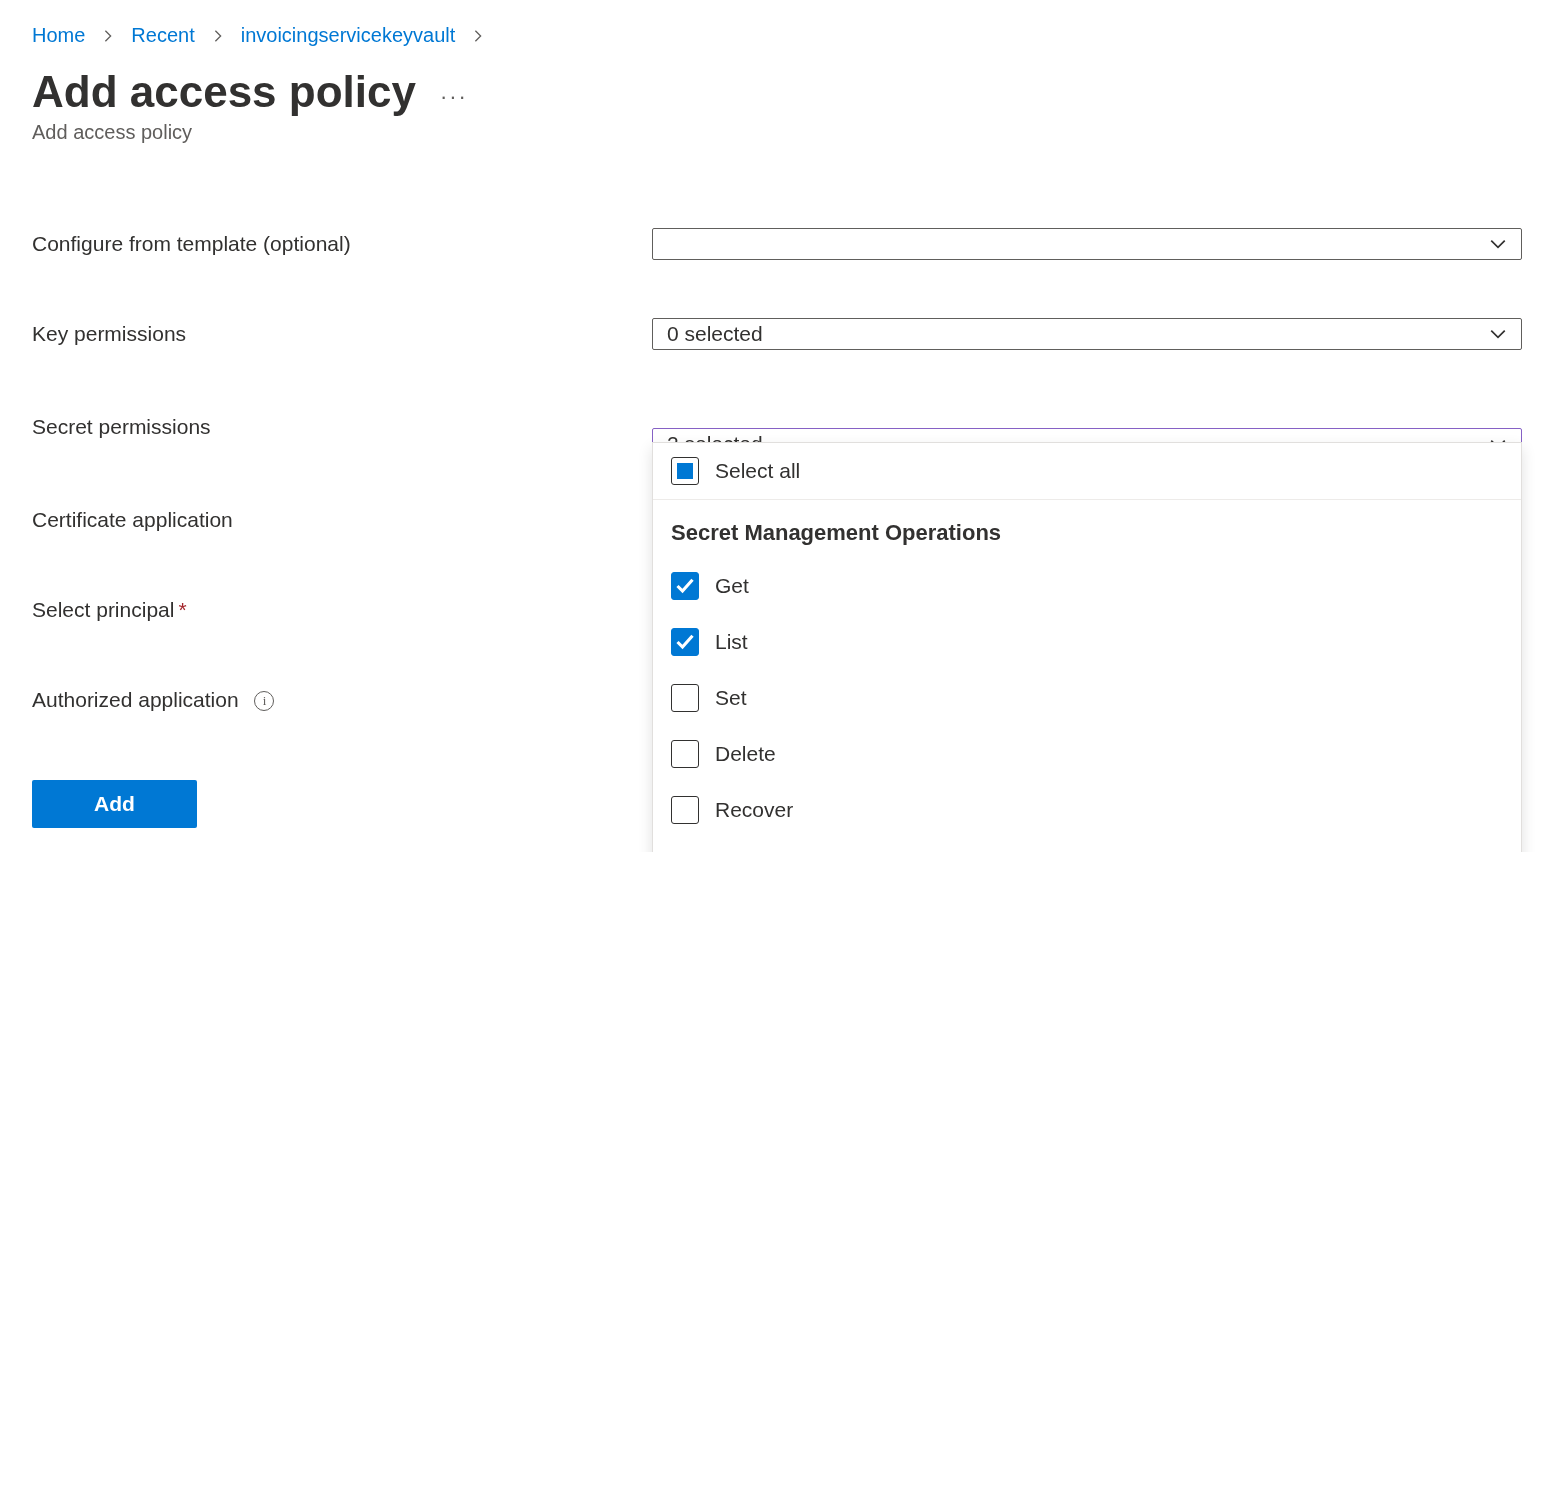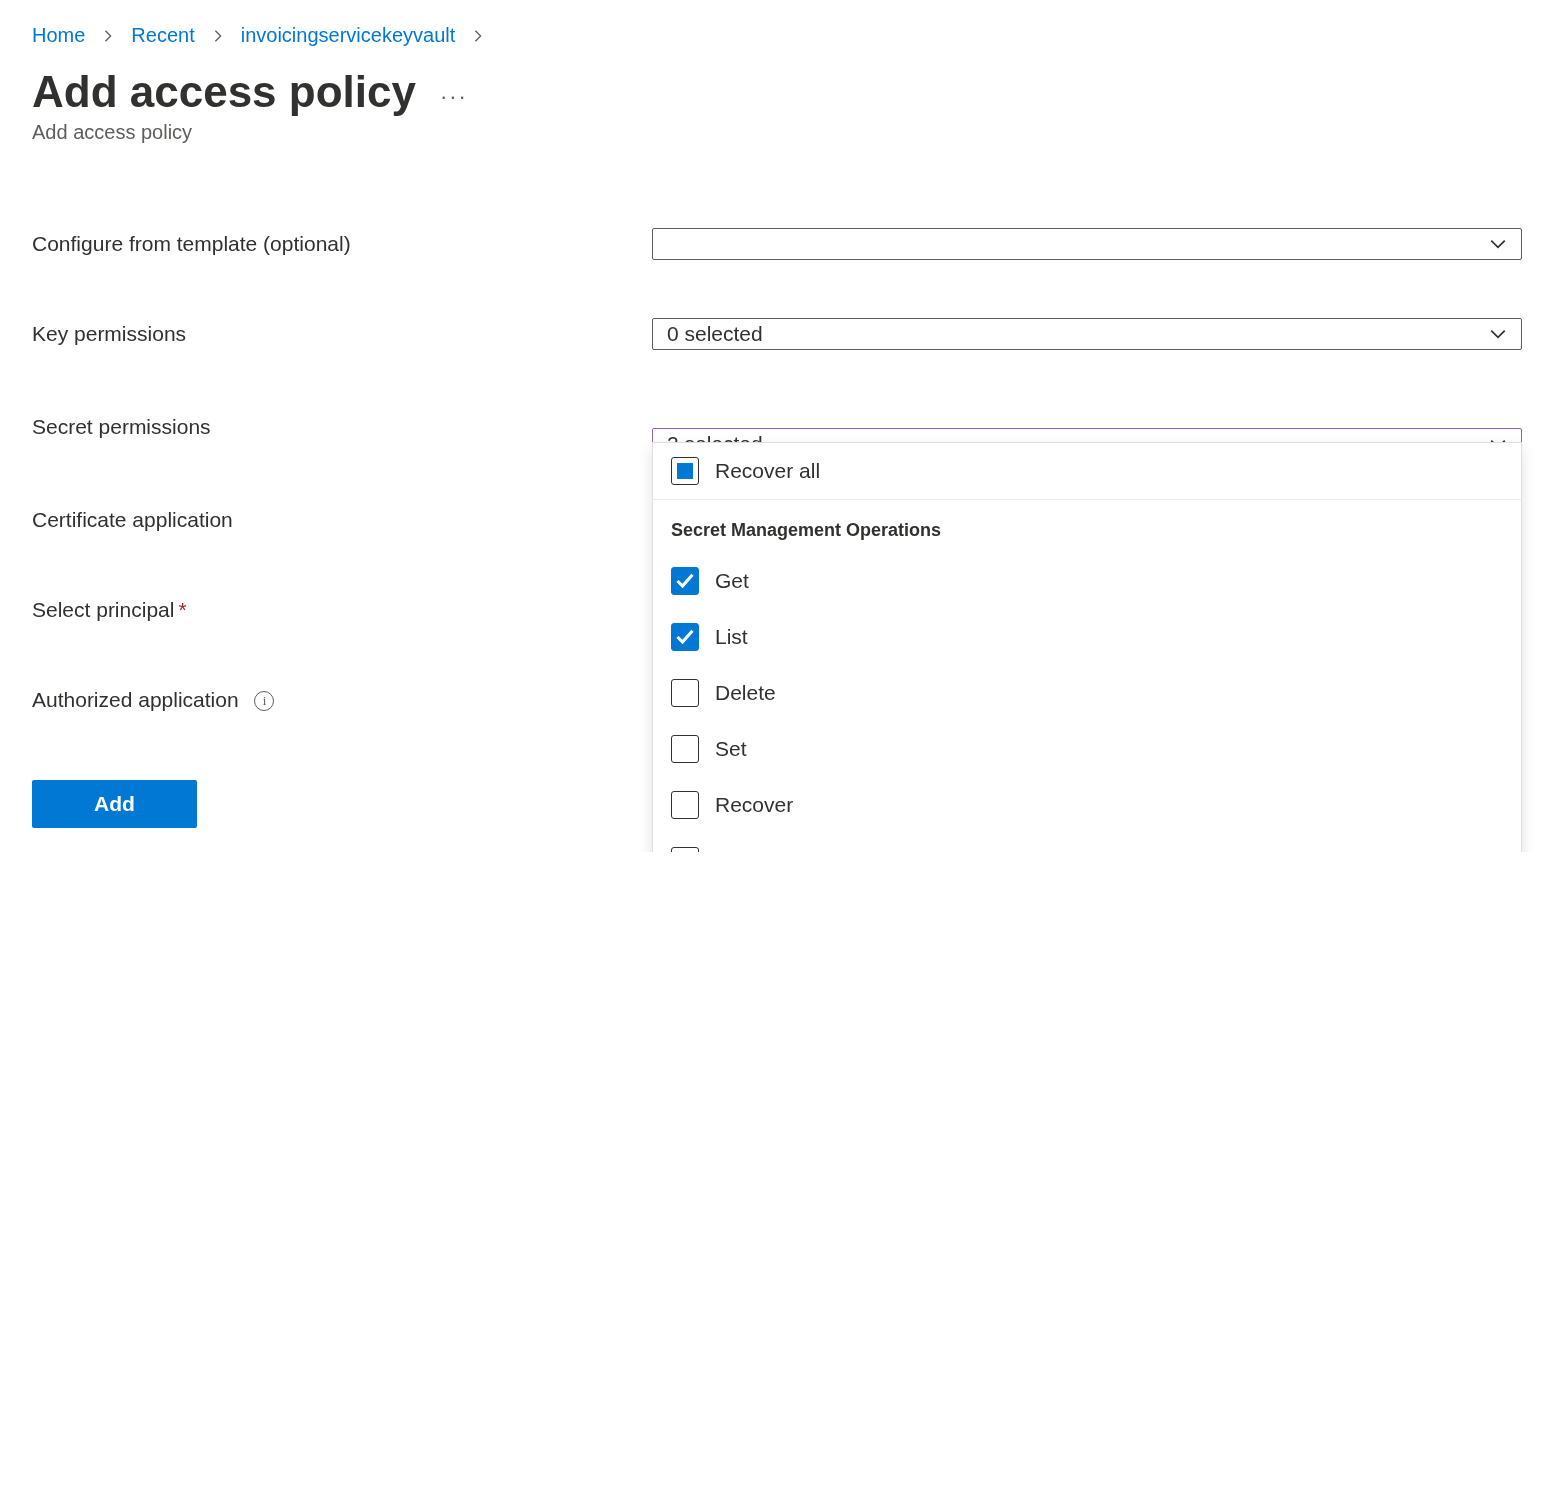--- a/index.html
+++ b/index.html
@@ -117,21 +117,21 @@
       display: flex;
       align-items: center;
       gap: 16px;
       padding: 14px 18px;
       font-size: 21px;
       cursor: pointer;
     }
     .fly-sep { border-bottom: 1px solid #edebe9; }
     .fly-heading {
       font-weight: 600;
-      font-size: 18px;
+      font-size: 22px;
       padding: 20px 18px 12px;
       cursor: default;
     }
     .cb {
       width: 28px;
       height: 28px;
       border: 1.5px solid #323130;
       border-radius: 3px;
       flex-shrink: 0;
       display: inline-flex;
@@ -233,21 +233,21 @@
       <span>2 selected</span>
       <span class="chevron-down">
         <svg viewBox="0 0 16 16" fill="none" stroke="#323130" stroke-width="1.5">
             <path d="M2 5 L8 11 L14 5"></path>
           </svg>
       </span>
     </div>
     <div class="flyout">
       <div class="fly-row fly-sep">
         <span class="cb mixed"></span>
-        <span>Recover all</span>
+        <span>Select all</span>
       </div>
 
       <div class="fly-heading">Secret Management Operations</div>
       <div class="fly-row">
         <span class="cb checked">
             <svg viewBox="0 0 16 16" fill="none" stroke-width="2.5">
               <path d="M2 8 L6 12 L14 3"></path>
             </svg>
           </span>
         <span>Get</span>
@@ -255,25 +255,25 @@
       <div class="fly-row">
         <span class="cb checked">
             <svg viewBox="0 0 16 16" fill="none" stroke-width="2.5">
               <path d="M2 8 L6 12 L14 3"></path>
             </svg>
           </span>
         <span>List</span>
       </div>
       <div class="fly-row">
         <span class="cb"></span>
+        <span>Set</span>
+      </div>
+      <div class="fly-row">
+        <span class="cb"></span>
         <span>Delete</span>
-      </div>
-      <div class="fly-row">
-        <span class="cb"></span>
-        <span>Set</span>
       </div>
       <div class="fly-row">
         <span class="cb"></span>
         <span>Recover</span>
       </div>
       <div class="fly-row">
         <span class="cb"></span>
         <span>Backup</span>
       </div>
       <div class="fly-row">

